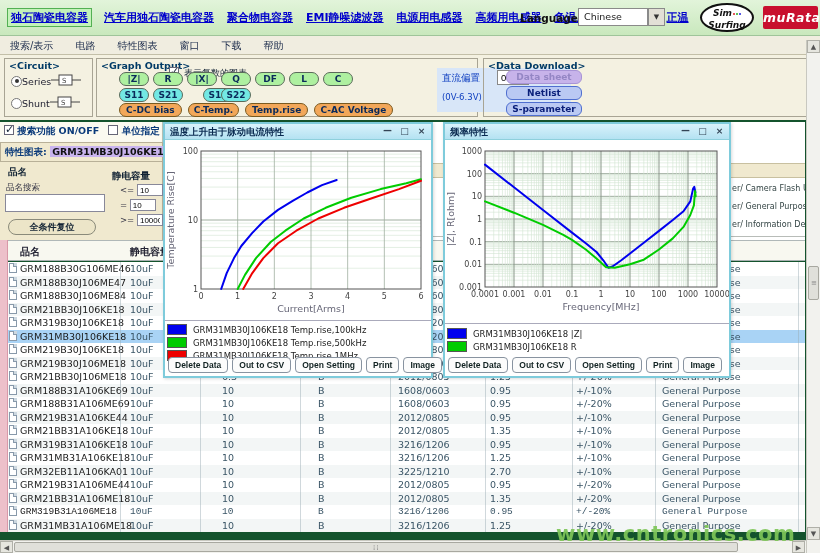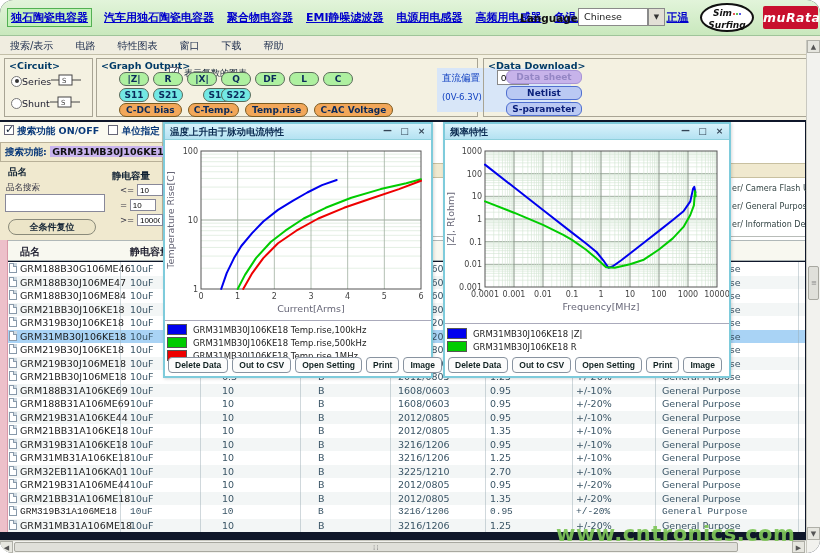--- a/index.html
+++ b/index.html
@@ -1,18 +1,18 @@
 <!DOCTYPE html>
 <html><head>
 <meta charset="utf-8">
 <style>
   * { margin:0; padding:0; box-sizing:border-box; }
   html,body { width:820px; height:553px; overflow:hidden; }
   body { font-family:"DejaVu Sans","Liberation Sans",sans-serif; }
-  #app { position:relative; width:820px; height:553px; background:#0f172a; overflow:hidden;border-radius:13px; }
+  #app { position:relative; width:820px; height:553px; background:#14532d; overflow:hidden; }
   .abs { position:absolute; }
 
   
   .top-header { left:0; top:0; width:820px; height:36px; background:linear-gradient(#e2f4da,#c9e8bd); border-bottom:1px solid #9fc49a; z-index:5; }
   .links { left:8px; top:9px; display:flex; gap:13px; align-items:center; }
   .nav-link { font-size:11px; font-weight:bold; color:#0000cc; text-decoration:underline; white-space:nowrap; cursor:pointer; }
   .nav-link.active { background:#c4f2ba; outline:1px solid #53b053; padding:1px 3px; }
   .lang-label { left:520px; top:12px; font-size:10.5px; font-weight:bold; color:#111; }
   .lang-select { left:578px; top:8px; width:70px; height:18px; background:#fff; border:1px solid #8a8a8a; font-size:9.5px; font-weight:normal; color:#222; line-height:16px; padding-left:5px; }
   .lang-arrow { left:648px; top:8px; width:17px; height:18px; background:#e2e0d6; border:1px solid #8a8a8a; font-size:7px; color:#333; text-align:center; line-height:17px; cursor:pointer; }
@@ -221,21 +221,21 @@
         <div class="frag" style="top: 98px;">er/ Information Devices</div>
       </div>
     <div class="sepline"></div>
   </div>
 
   <div class="abs chk-row">
     <span><span class="chk on"></span> <span>搜索功能 ON/OFF</span></span>
     <span style="margin-left:6px;"><span class="chk"></span> <span>单位指定</span></span>
   </div>
   <div class="abs sel-row">
-    <span>搜索功能:</span>
+    <span>特性图表:</span>
     <span class="sel-val">GRM31MB30J106KE18</span>
   </div>
   <div class="abs filter-left">
     <div class="hname">品名</div>
     <div class="hcap">静电容量</div>
     <div class="slabel">品名搜索</div>
     <input class="search" value="" style="">
     <div class="reset-btn">全条件复位</div>
     <div id="capfilters">
         <div class="capf" style="top: 22px;"><span>&lt;=</span> <input value="10" style=""></div>

